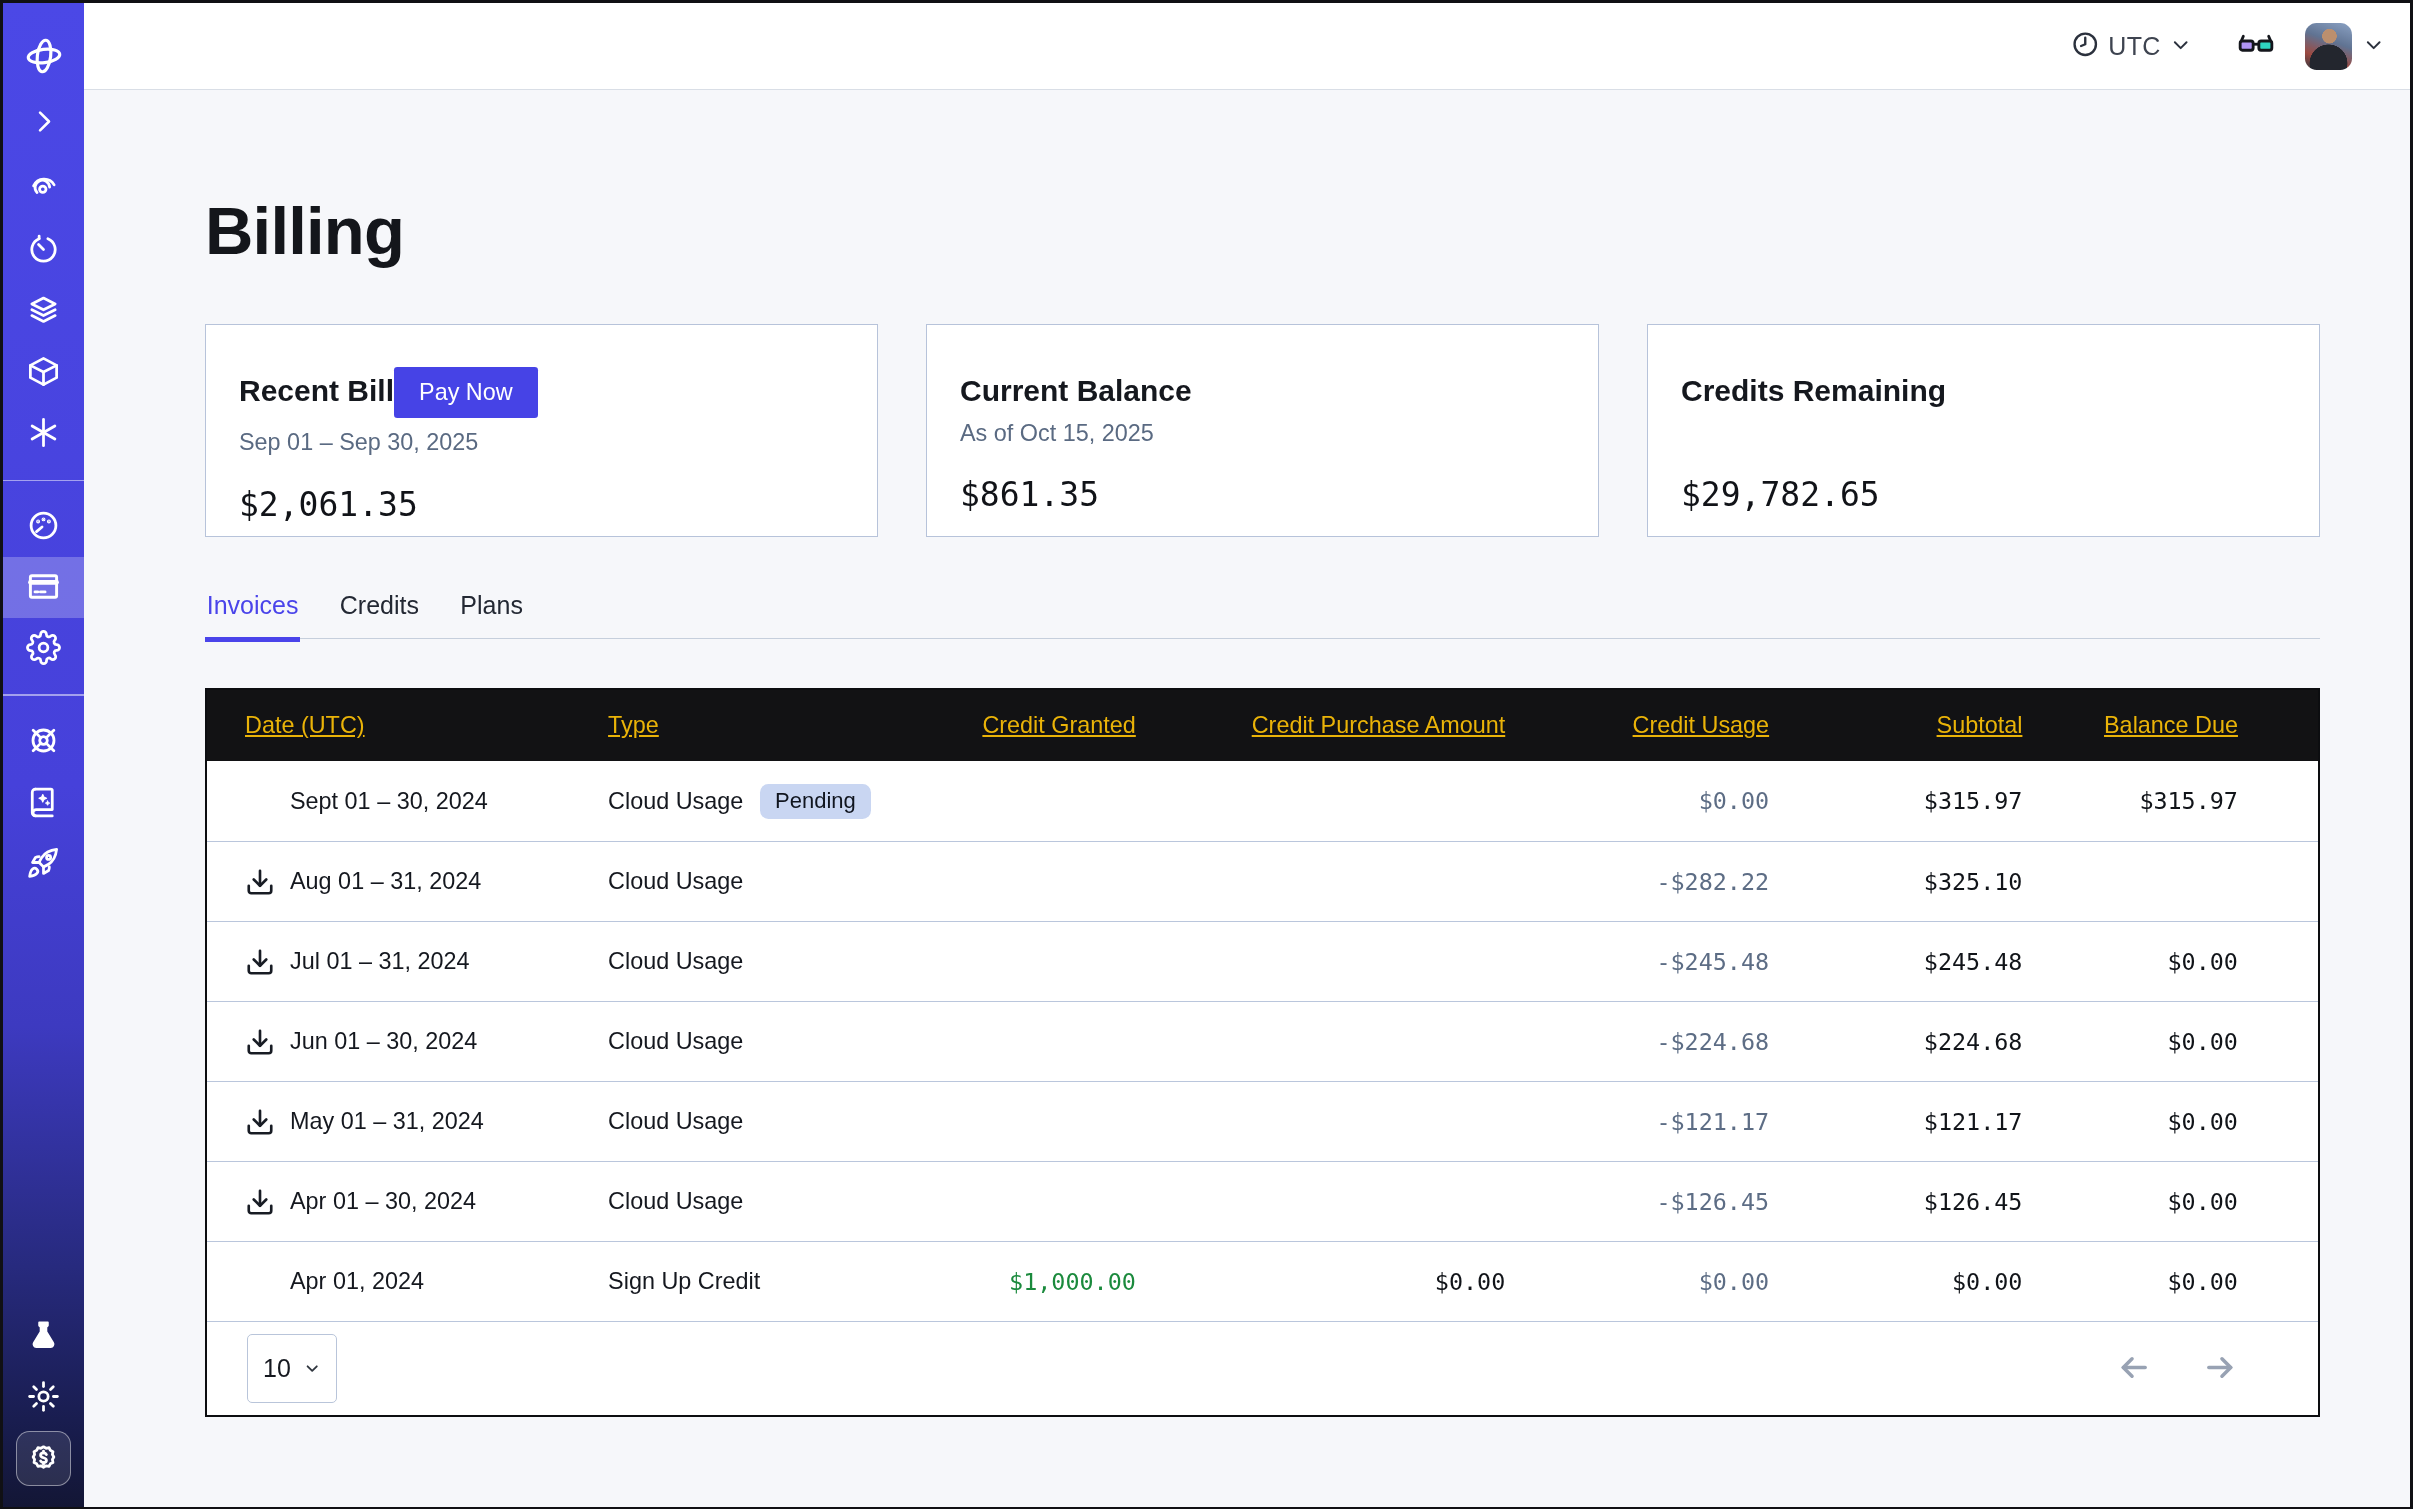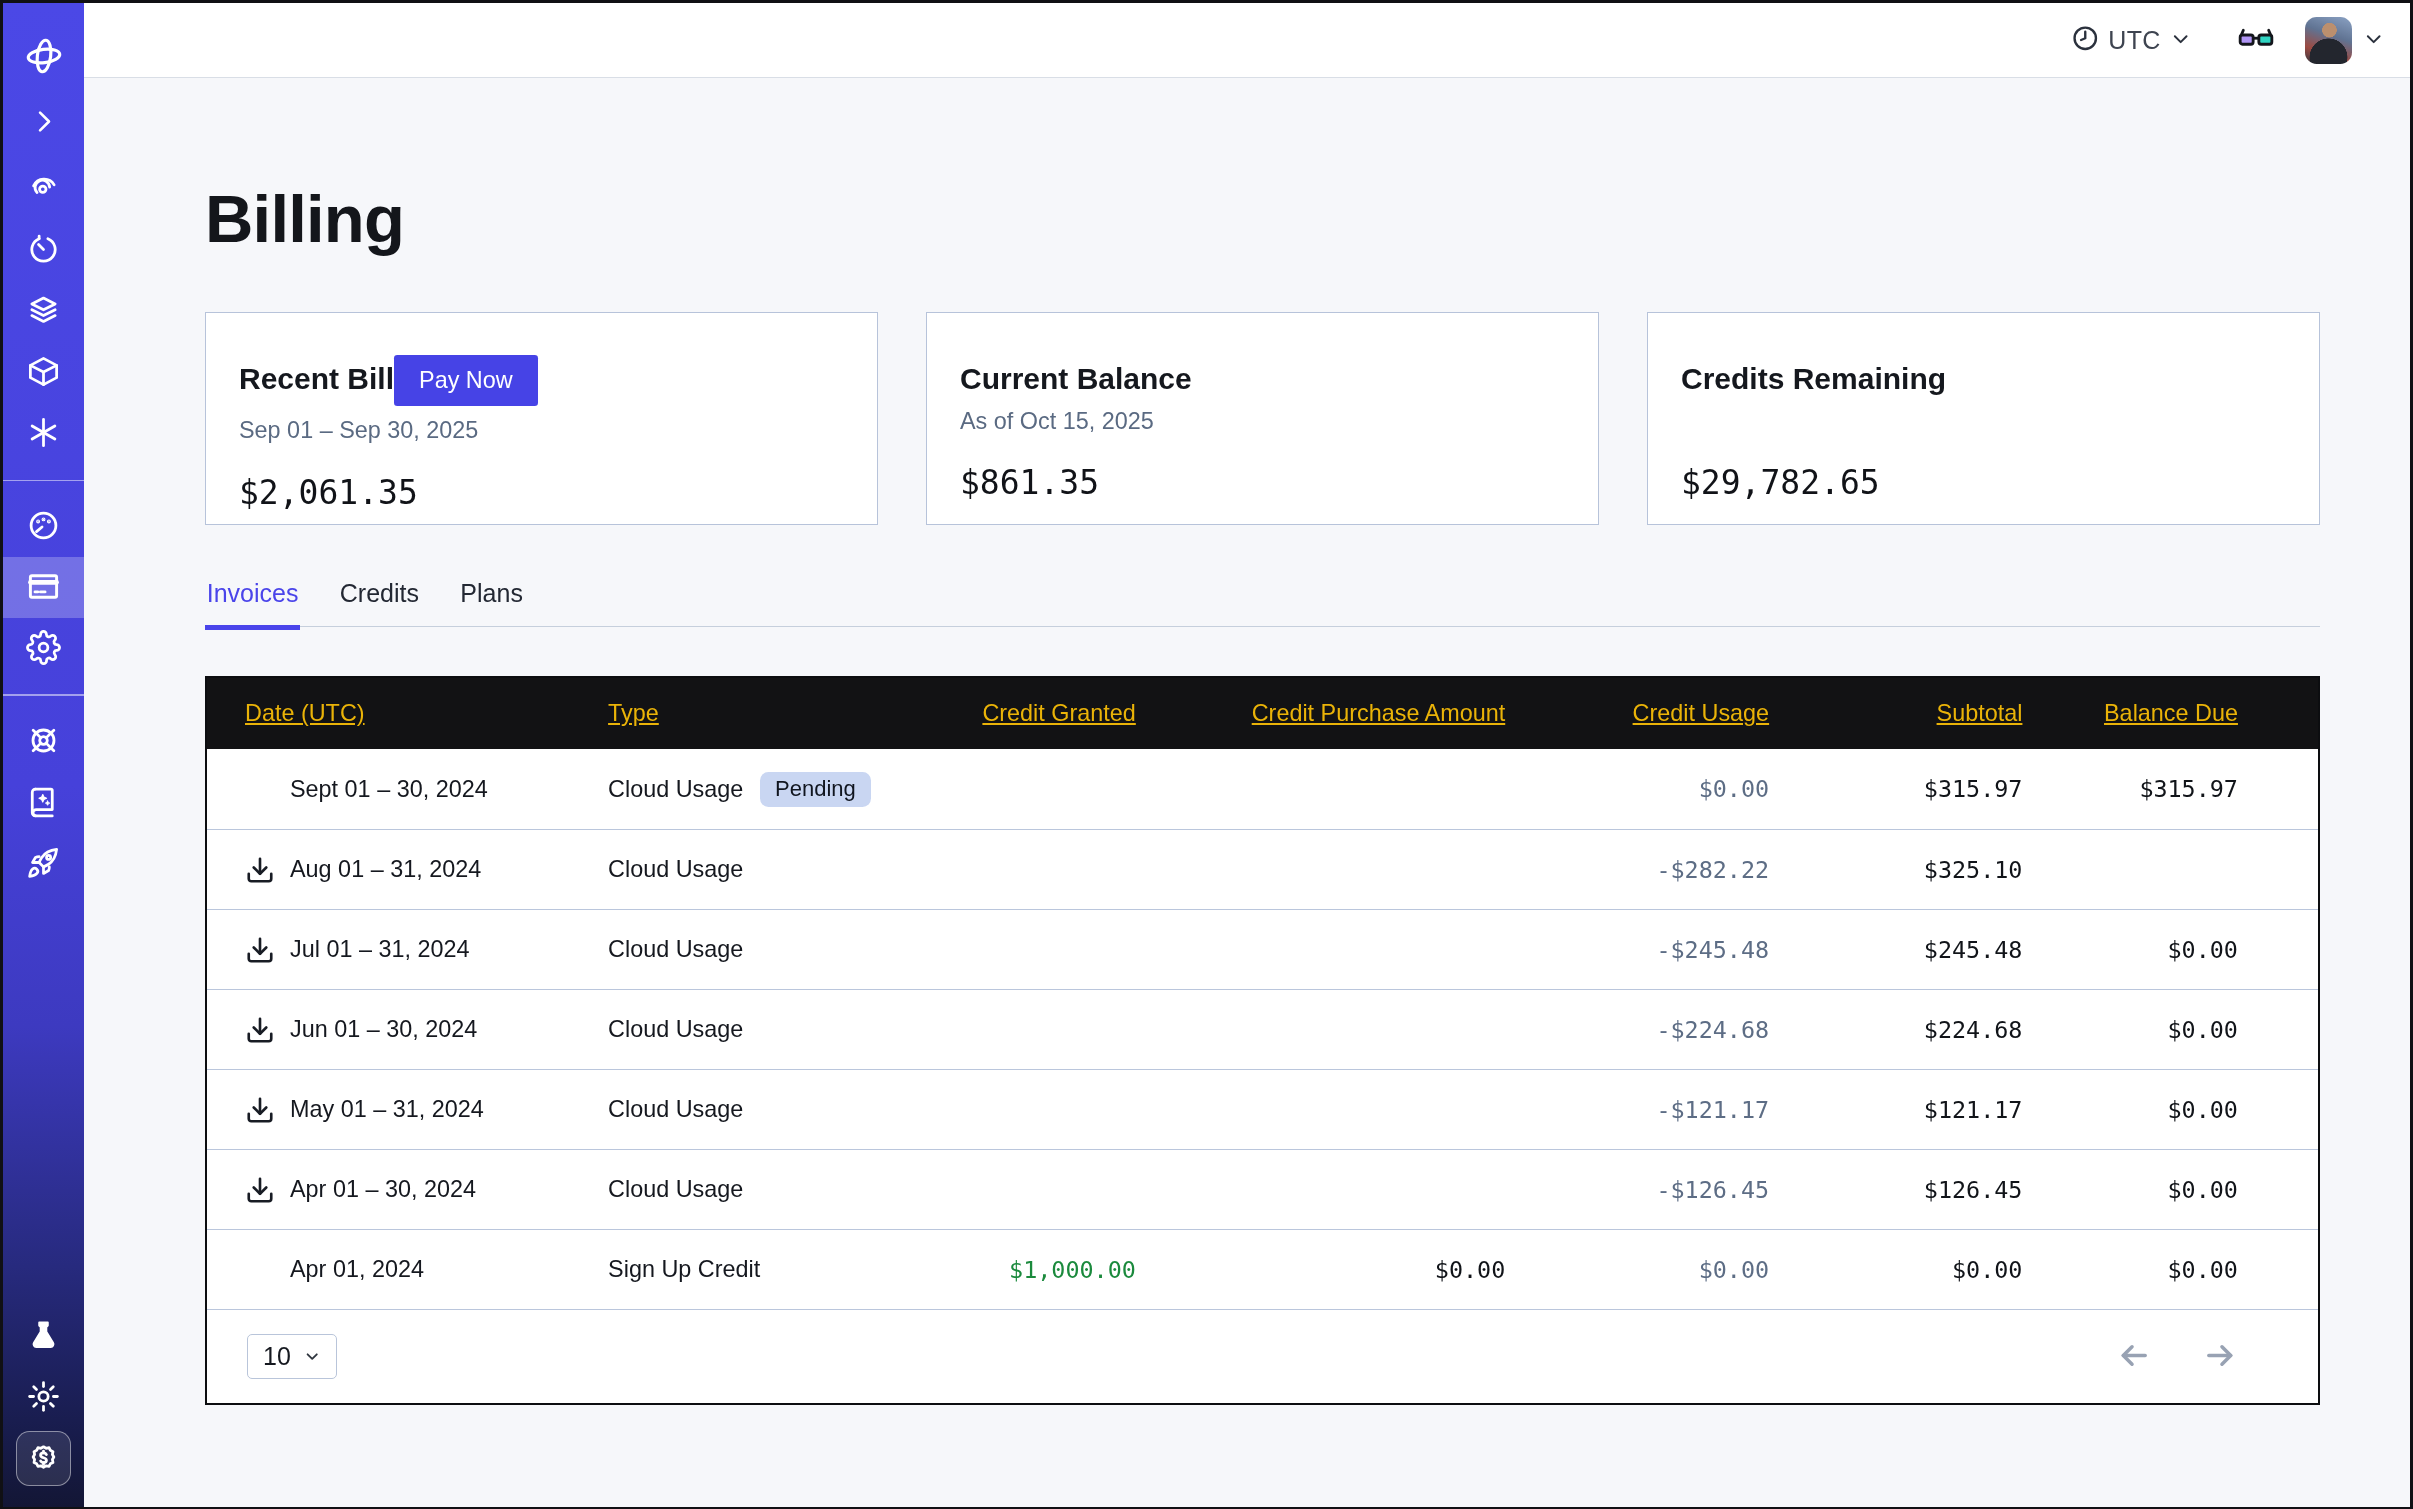--- a/index.html
+++ b/index.html
@@ -15,21 +15,21 @@
   .s-item.logo { height:59px; }
   .s-item.collapse { margin-top:6.7px; margin-bottom:6.7px; }
   .s-item.active { background:rgba(255,255,255,0.24); }
   .s-div { height:1.7px; background:rgba(255,255,255,0.5); margin:15px 0; flex:none; }
   .s-bottom { margin-top:auto; padding-bottom:17.6px; display:flex; flex-direction:column; }
   .badge-wrap { width:55px; height:55px; border:1.7px solid rgba(255,255,255,0.45); border-radius:13.4px;
     background:rgba(255,255,255,0.10); display:flex; align-items:center; justify-content:center; }
   .s-item svg { stroke:#fff; fill:none; stroke-width:1.9; stroke-linecap:round; stroke-linejoin:round; }
 
   
-  .topbar { margin-left:77px; height:75px; background:#ffffff; border-bottom:1.7px solid #d9dee6;
+  .topbar { margin-left:77px; height:87px; background:#ffffff; border-bottom:1.7px solid #d9dee6;
     display:flex; align-items:center; justify-content:flex-end; padding-right:25px; }
   .tz { display:flex; align-items:center; gap:8.4px; cursor:pointer; }
   .tz-label { font-size:25px; color:#3e4450; font-weight:500; letter-spacing:0.4px; }
   .tb-ico { stroke:#2b313d; fill:none; stroke-width:2; stroke-linecap:round; stroke-linejoin:round; }
   .tb-gap-lg { width:44px; } .tb-gap-md { width:30px; } .tb-gap-sm { width:10px; }
   .avatar { width:47px; height:47px; border-radius:11.7px; flex:none;
     background:
       radial-gradient(circle at 52% 28%, #bb8f6e 0%, #bb8f6e 17%, rgba(0,0,0,0) 18%),
       radial-gradient(circle at 50% 86%, #23262e 0%, #23262e 40%, rgba(0,0,0,0) 41%),
       linear-gradient(200deg,#8ba2c4 0%,#607392 40%,#9c4a42 72%,#32363f 100%); }
@@ -66,21 +66,21 @@
   .dl-slot { width:30px; height:30px; margin-right:15px; flex:none; }
   .dl-slot svg { stroke:#181c24; stroke-width:2.1; fill:none; stroke-linecap:round; stroke-linejoin:round; cursor:pointer; }
   .mono { font-family:"DejaVu Sans Mono", monospace; font-size:23.4px; color:#111419; }
   .mono.usage { color:#5d6d85; }
   .mono.granted { color:#1b8a3d; }
   .pill { margin-left:16.7px; background:#c9d6f2; color:#10151f; border-radius:8.4px;
     padding:6.7px 15px; font-size:22px; line-height:1; }
 
   .t-foot-bar { border-top:1.7px solid #bac6dc; height:94px; display:flex; align-items:center;
     padding:0 80px 0 40px; }
-  .page-size { width:90px; height:45px; border:1.7px solid #b9c5da; border-radius:5px; background:#fff;
+  .page-size { width:90px; height:69px; border:1.7px solid #b9c5da; border-radius:5px; background:#fff;
     display:flex; align-items:center; justify-content:center; gap:11.7px; font-size:25px; color:#15181f; cursor:pointer; }
   .pager { margin-left:auto; display:flex; gap:52px; }
   .pager svg { stroke:#98a2b3; stroke-width:2.4; fill:none; stroke-linecap:round; stroke-linejoin:round; cursor:pointer; }
 </style>
 </head>
 <body>
 
 <div class="frame">
 
   <nav class="sidebar">

